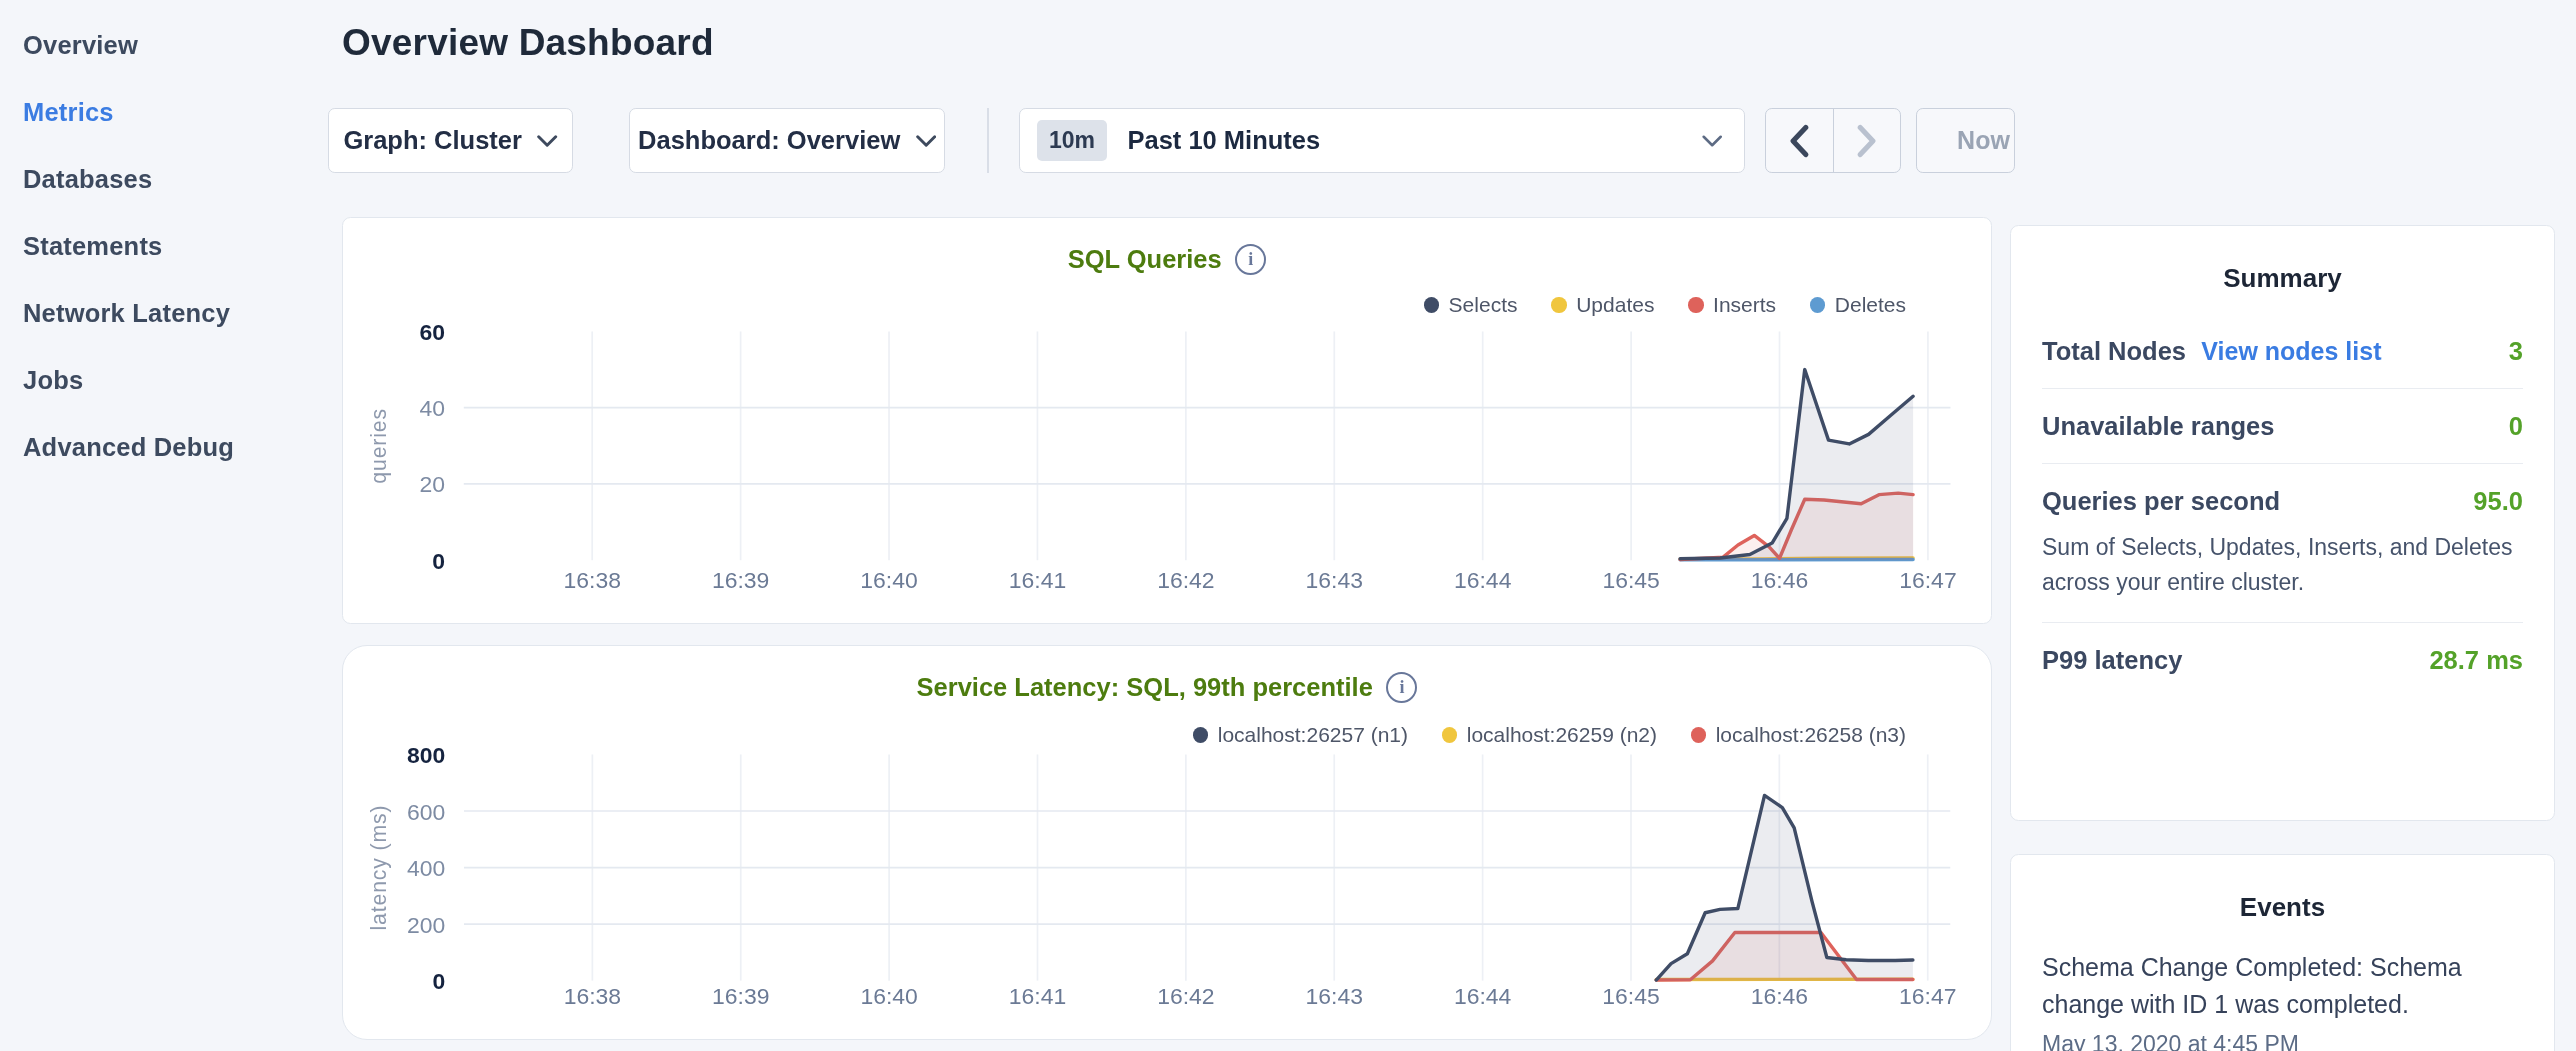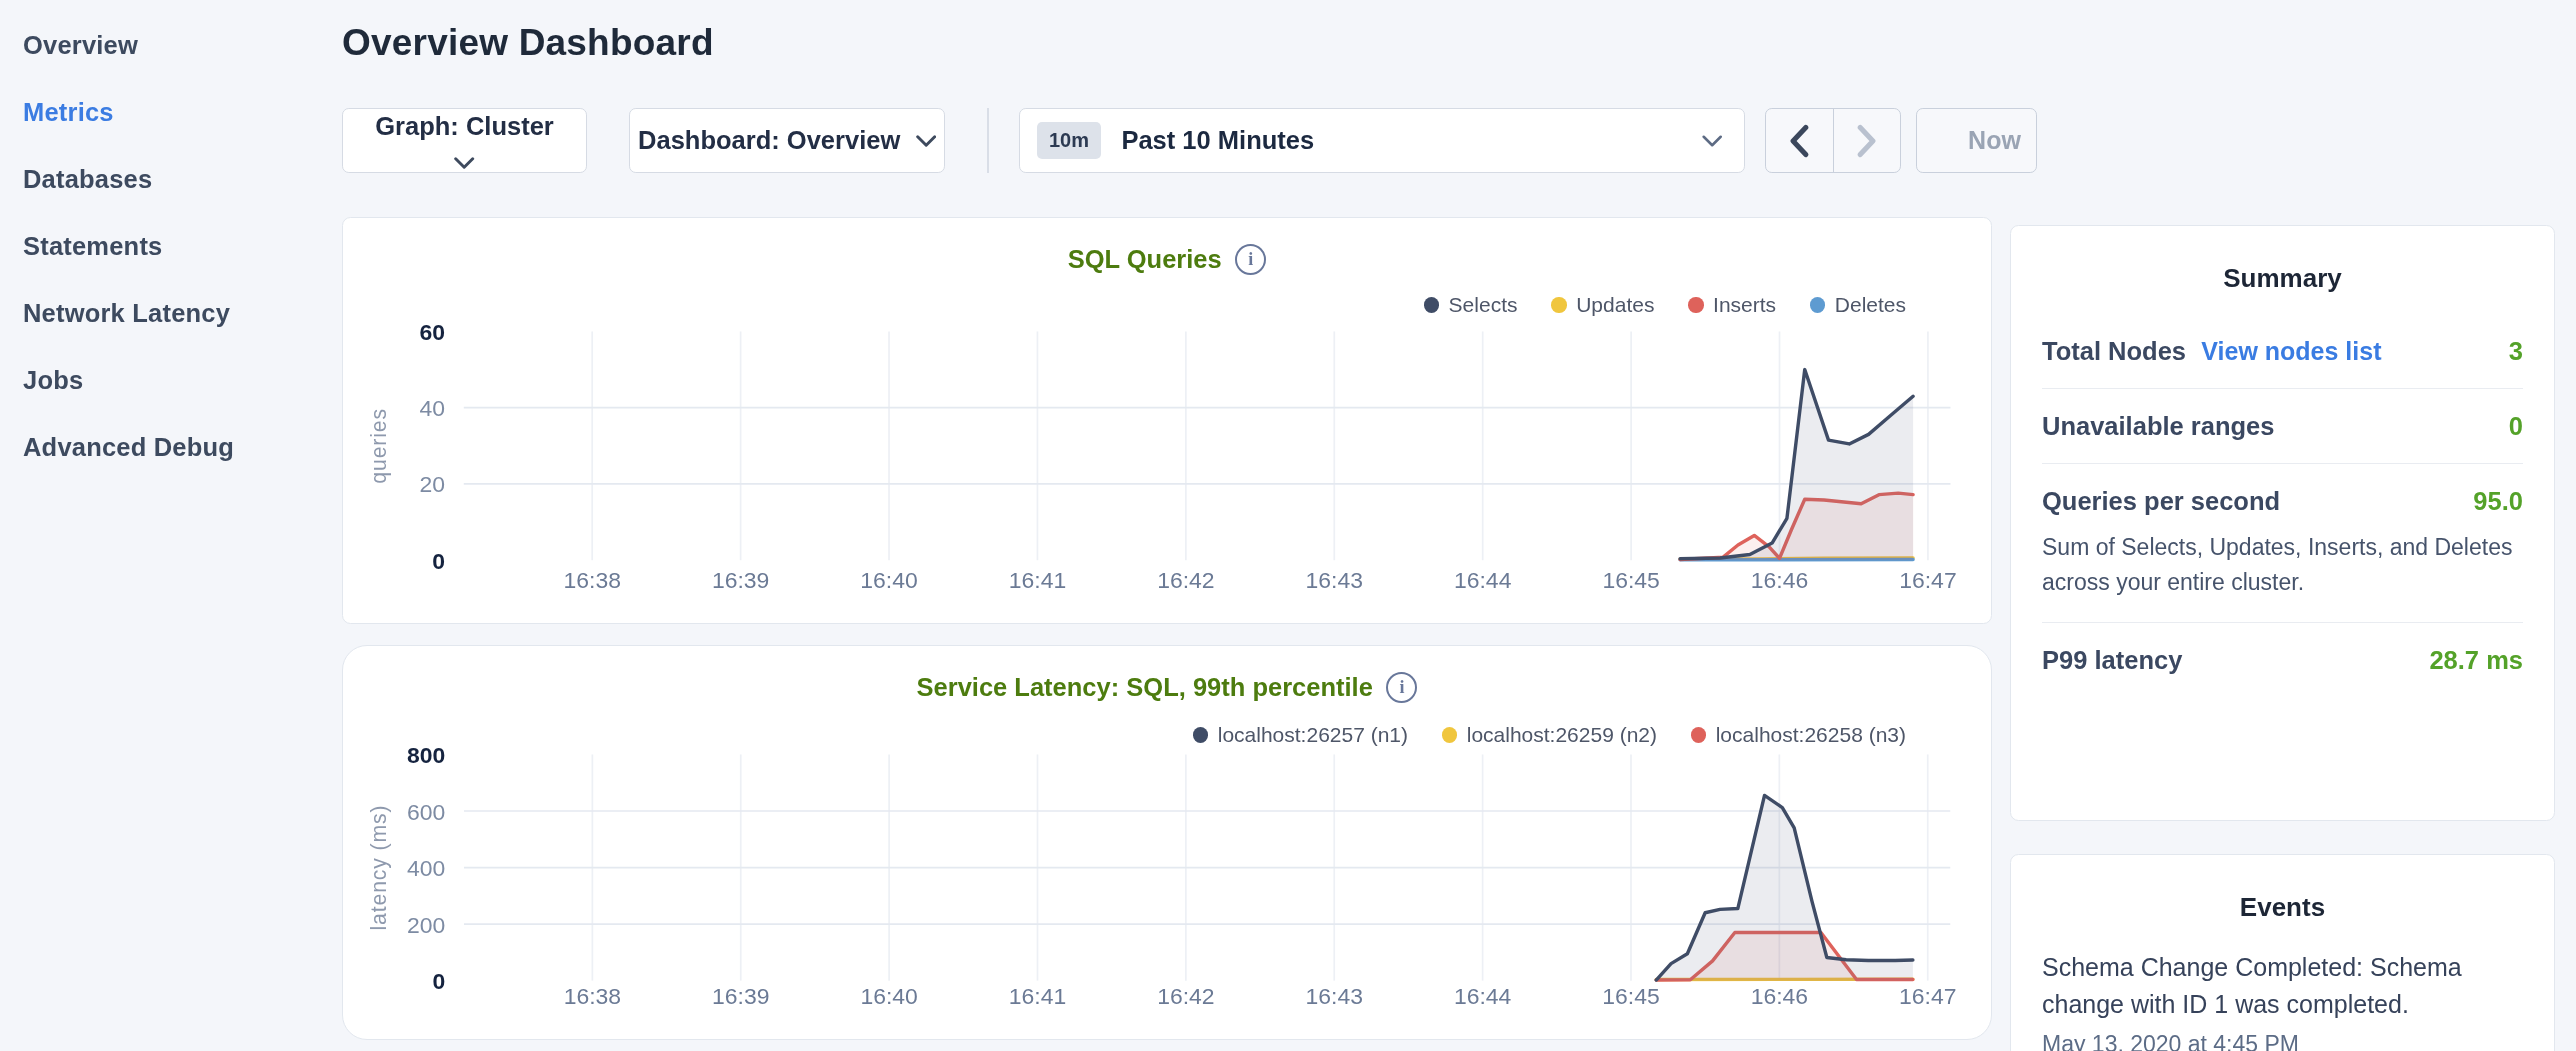--- a/index.html
+++ b/index.html
@@ -27,46 +27,46 @@
   }
 
   
   .controls { position:absolute; left:0; top:108px; width:2576px; height:65px; }
   .dd {
     position:absolute; top:0; height:65px; background:#fff;
     border:1.7px solid #d6dbe4; border-radius:6.8px;
     display:flex; align-items:center; justify-content:center; gap:15.3px;
     font-size:25.5px; font-weight:700; color:#232e45; cursor:pointer;
   }
-  .dd-graph { left:342px; width:245px;flex-direction:column; }
+  .dd-graph { left:328px; width:245px; }
   .dd-dashboard { left:629px; width:316px; }
   .chev { width:20.4px; height:12px; }
   .vdivider { position:absolute; left:987px; top:0; width:1.7px; height:65px; background:#d9dee7; }
 
   .timebox {
     position:absolute; left:1019px; top:0; width:726px; height:65px;
     background:#fff; border:1.7px solid #d6dbe4; border-radius:6.8px;
     display:flex; align-items:center; cursor:pointer;
   }
   .time-badge {
     margin-left:17px; background:#dde2ea; border-radius:5.1px;
-    padding:6.8px 12px; font-size:20px; font-weight:700; color:#2c3a52;
+    padding:6.8px 12px; font-size:23px; font-weight:700; color:#2c3a52;
   }
   .time-label { margin-left:20.4px; font-size:25.5px; font-weight:700; color:#1c2940; }
   .time-chev { position:absolute; right:22px; }
 
   .arrows {
     position:absolute; left:1765px; top:0; width:136px; height:65px;
     background:#f7f8fb; border:1.7px solid #c9d0dc; border-radius:6.8px;
     display:flex;
   }
   .arrow-half { flex:1; display:flex; align-items:center; justify-content:center; cursor:pointer; }
   .arrow-half:first-child { border-right:1.7px solid #c9d0dc; }
   .now-btn {
-    position:absolute; left:1916px; top:0; width:121px; height:65px;
+    position:absolute; left:1916px; top:0; width:99px; height:65px;
     background:#f7f8fb; border:1.7px solid #c9d0dc; border-radius:6.8px;
     display:flex; align-items:center; justify-content:center;
     font-size:25px; font-weight:700; color:#9aa4b4; cursor:default;padding-left:36px;
   }
 
   
   .card {
     position:absolute; background:#fff; border:1.7px solid #e2e7ee; border-radius:8.5px;
   }
   .chart-card { left:342px; width:1650px; }

